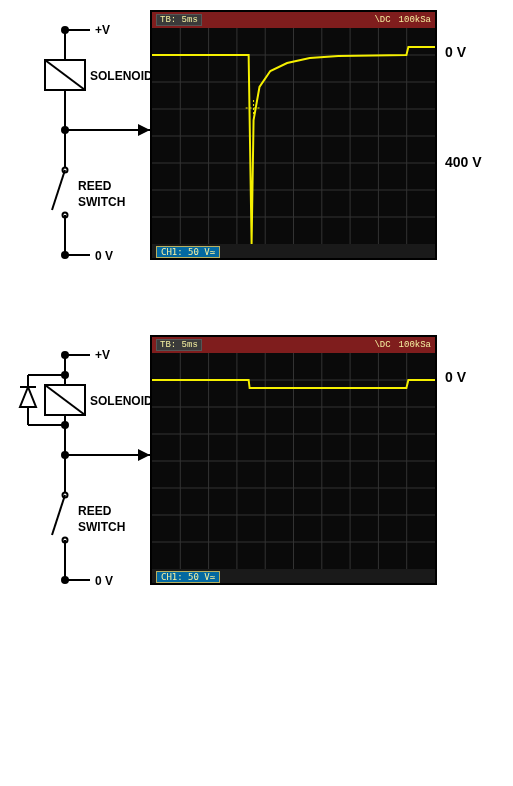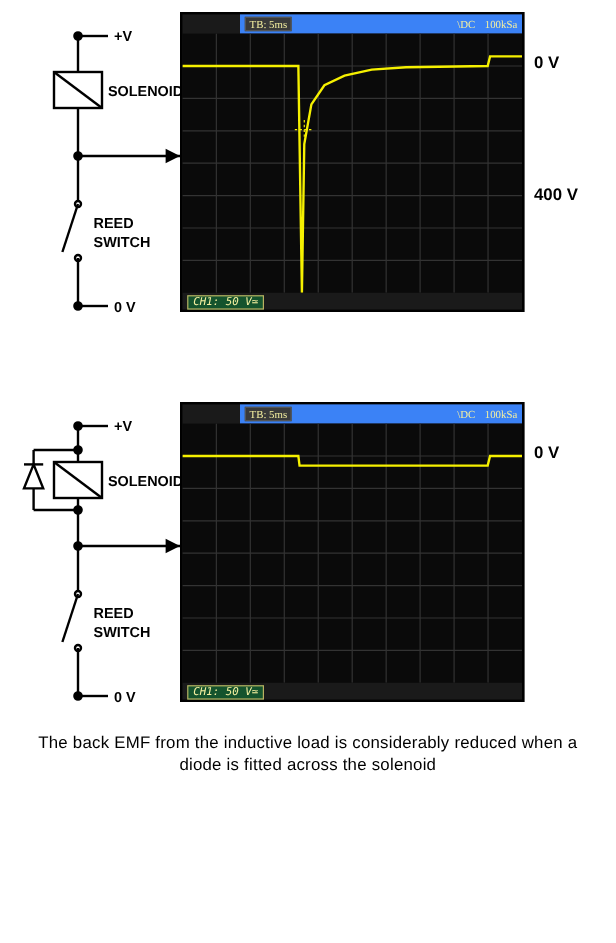--- a/index.html
+++ b/index.html
@@ -43,23 +43,22 @@
     flex-shrink: 0;
   }
   .scope-header {
     height: 16px;
     display: flex;
     align-items: center;
     justify-content: space-between;
     padding: 0 4px;
     font-size: 9px;
     color: #f5f0a0;
-    background: #3b82f6;
-    font-family: Liberation Serif, serif;
-    margin-left: 48px;
+    background: #7f1d1d;
+    font-family: Liberation Mono, monospace;
   }
   .scope-header .tb {
     background: #3a3a3a;
     border: 1px solid #555;
     padding: 0 3px;
   }
   .scope-header .right {
     display: flex;
     gap: 8px;
   }
@@ -72,25 +71,24 @@
   .scope-grid svg { position: absolute; inset: 0; width: 100%; height: 100%; }
   .scope-footer {
     height: 16px;
     display: flex;
     align-items: center;
     padding: 0 4px;
     font-size: 9px;
     font-family: monospace;
   }
   .scope-footer .ch {
-    background: #14532d;
+    background: #0369a1;
     border: 1px solid #b8b060;
     color: #f5f0a0;
     padding: 0 4px;
-    font-style: italic;
   }
   .side-labels {
     display: flex;
     flex-direction: column;
     justify-content: flex-start;
     padding-left: 8px;
     font-weight: bold;
     font-size: 14px;
   }
   .side-labels .vlabel {
@@ -283,14 +281,13 @@
         </div>
         <div class="scope-footer">
           <span class="ch">CH1: 50 V≃</span>
         </div>
       </div>
       <div class="side-labels">
         <span class="vlabel" style="top:34px;">0 V</span>
       </div>
     </div>
   </div>
-  <div class="caption">The back EMF from the inductive load is considerably reduced when a diode is fitted across the solenoid</div>
 </div>
 
 </body></html>

